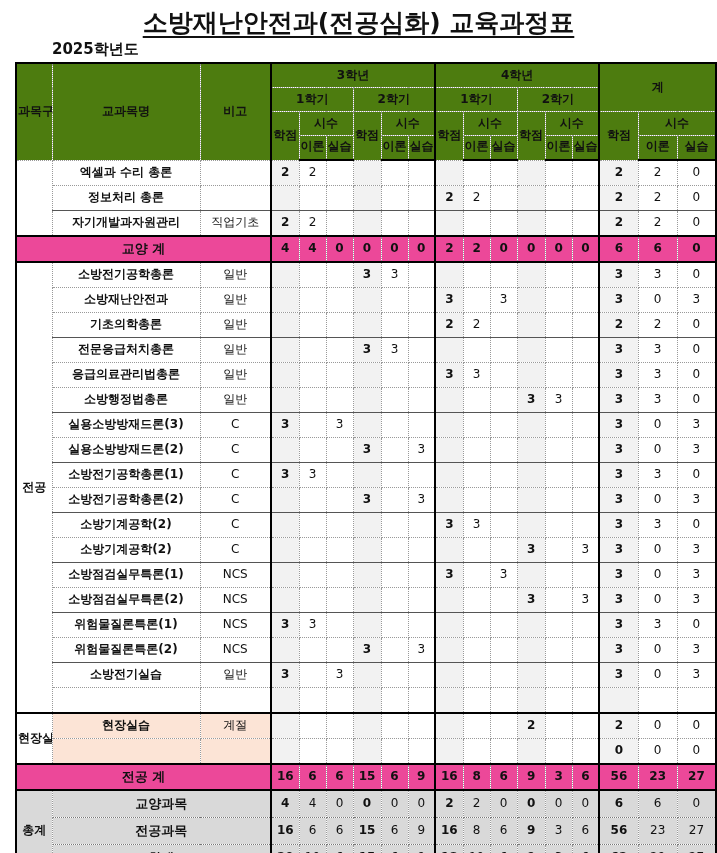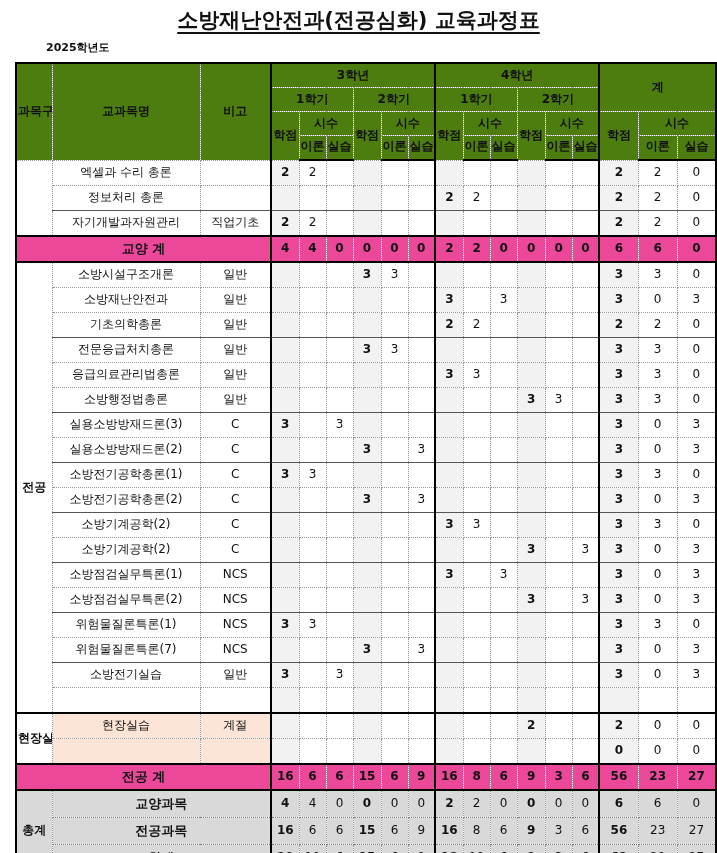--- a/index.html
+++ b/index.html
@@ -3,25 +3,25 @@
 <meta charset="utf-8">
 <style>
   html,body{margin:0;padding:0;background:#fff;}
   body{
     width:717px;height:853px;position:relative;overflow:hidden;
     font-family:"DejaVu Sans","Liberation Sans",sans-serif;
     color:#111;
   }
   .page-title{
     position:absolute;top:6px;left:0;width:717px;text-align:center;
-    font-size:21px;font-weight:800;letter-spacing:0px;
+    font-size:25px;font-weight:800;letter-spacing:0px;
     text-decoration:underline;text-decoration-thickness:2px;text-underline-offset:5px;
   }
   .year-label{
-    position:absolute;top:40px;left:46px;font-size:11px;font-weight:700;text-align:center;
+    position:absolute;top:40px;left:52px;font-size:15px;font-weight:700;text-align:center;
   }
   table.curr-table{
     position:absolute;top:62px;left:15px;
     border-collapse:collapse;table-layout:fixed;width:700px;
     border:2px solid #000;
     font-size:12px;
   }
   .curr-table th,.curr-table td{
     border:1px dotted #999;
     padding:0 1px;text-align:center;vertical-align:middle;
@@ -29,21 +29,21 @@
     height:24px;line-height:1.15;
   }
   .curr-table thead th{
     background:#4d7c0f;font-weight:700;height:23px;
   }
   .curr-table thead tr:last-child th{border-bottom:2px solid #000;font-family:Liberation Mono, monospace;}
   
   .v-thick{border-left:2px solid #000 !important;}
   
   .cat-cell{white-space:normal;word-break:break-all;font-weight:700;padding:0 2px;}
-  .name-cell{font-weight:400;white-space:nowrap;}
+  .name-cell{font-weight:700;white-space:nowrap;}
   .note-cell{font-weight:400;}
   
   tr.course td.credit{background:#F2F2F2;}
   td.credit{font-weight:700;}
   td.val{font-weight:400;}
   td.val.credit{font-weight:700;}
   
   tr.course td{border-bottom:1px dotted #999;}
   tr.sep td{border-bottom:1px solid #555;}
   
@@ -203,21 +203,21 @@
         <td class="val">0</td>
         <td class="val credit">0</td>
         <td class="val">0</td>
         <td class="val">0</td>
         <td class="val credit v-thick">6</td>
         <td class="val">6</td>
         <td class="val">0</td>
       </tr>
       <tr class="course">
         <td class="cat-cell" rowspan="18">전공</td>
-        <td class="name-cell">소방시설구조개론</td>
+        <td class="name-cell">소방전기공학총론</td>
         <td class="note-cell">일반</td>
         <td class="val credit v-thick">&nbsp;</td>
         <td class="val">&nbsp;</td>
         <td class="val">&nbsp;</td>
         <td class="val credit">3</td>
         <td class="val">3</td>
         <td class="val">&nbsp;</td>
         <td class="val credit v-thick">&nbsp;</td>
         <td class="val">&nbsp;</td>
         <td class="val">&nbsp;</td>
@@ -488,21 +488,21 @@
         <td class="val">&nbsp;</td>
         <td class="val">&nbsp;</td>
         <td class="val credit">&nbsp;</td>
         <td class="val">&nbsp;</td>
         <td class="val">&nbsp;</td>
         <td class="val credit v-thick">3</td>
         <td class="val">3</td>
         <td class="val">0</td>
       </tr>
       <tr class="course sep">
-        <td class="name-cell">위험물질론특론(7)</td>
+        <td class="name-cell">위험물질론특론(2)</td>
         <td class="note-cell">NCS</td>
         <td class="val credit v-thick">&nbsp;</td>
         <td class="val">&nbsp;</td>
         <td class="val">&nbsp;</td>
         <td class="val credit">3</td>
         <td class="val">&nbsp;</td>
         <td class="val">3</td>
         <td class="val credit v-thick">&nbsp;</td>
         <td class="val">&nbsp;</td>
         <td class="val">&nbsp;</td>

